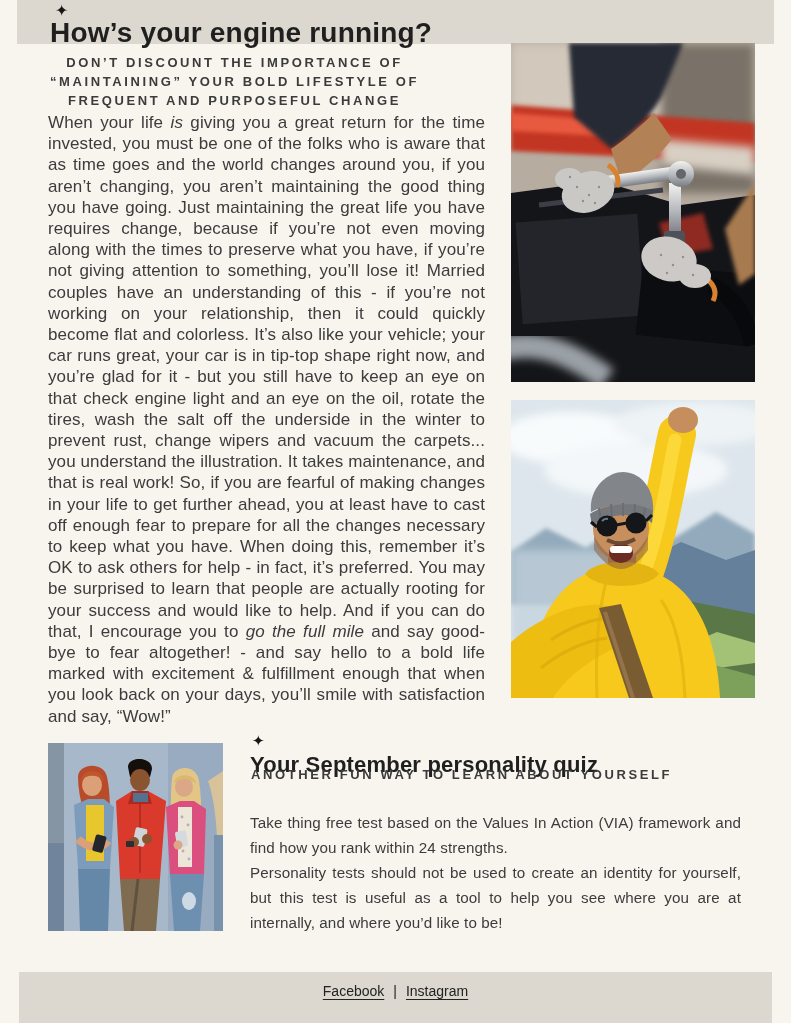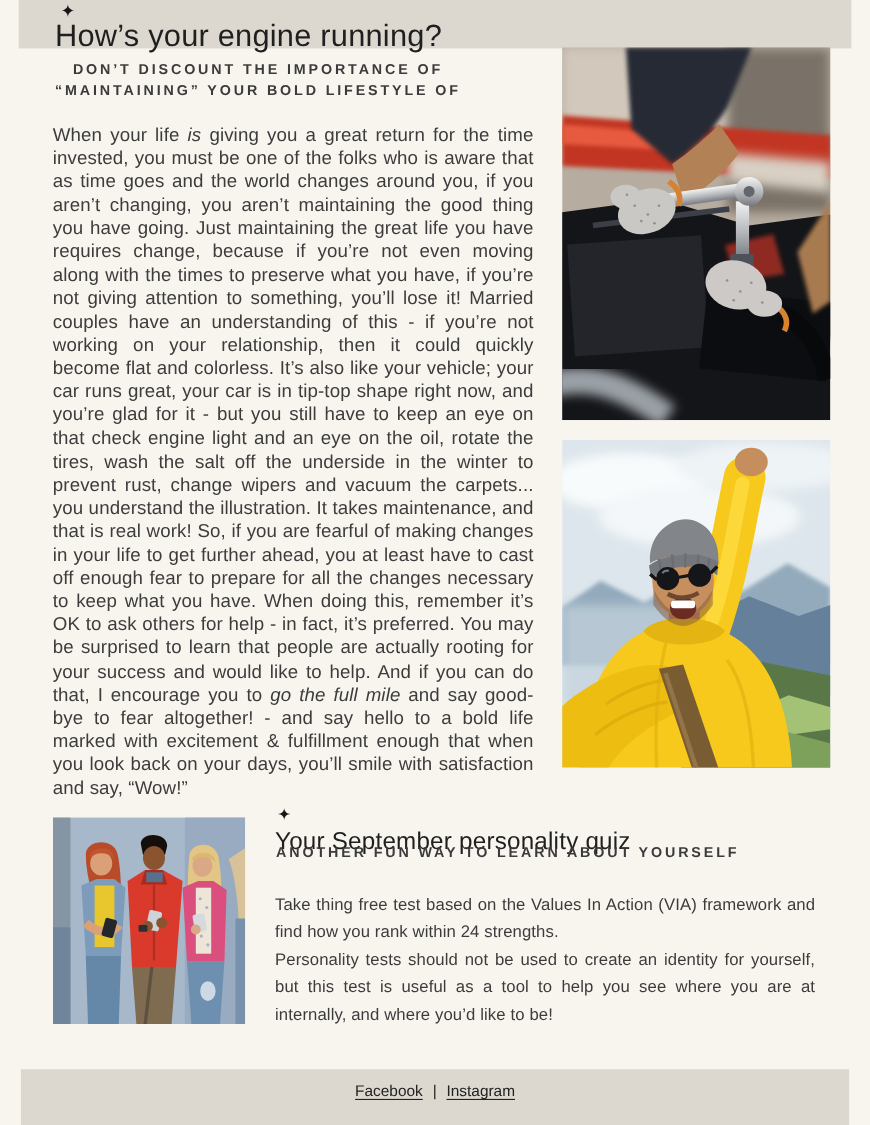--- a/index.html
+++ b/index.html
@@ -22,21 +22,21 @@
     background:var(--band);
   }
   .sparkle{
     position:absolute;
     font-size:16px;color:#151515;line-height:1;
   }
   .sparkle.s1{left:55px;top:3px;}
   .sparkle.s2{left:252px;top:733px;font-size:15px;}
   .title{
     position:absolute;
-    font-size:28px;font-weight:400;color:var(--heading);
+    font-size:28px;font-weight:700;color:var(--heading);
     letter-spacing:.2px;line-height:1.05;white-space:nowrap;
   }
   .title.t1{left:50px;top:18px;}
   .title.t2{left:250px;top:753px;font-size:22px;}
   .subtitle{
     position:absolute;
     font-size:13px;font-weight:600;color:#3b3b3b;
     letter-spacing:2.6px;line-height:19px;text-align:center;
   }
   .subtitle.st1{left:50px;top:53px;}
@@ -89,20 +89,21 @@
 <body>
 
 <div class="band-top"></div>
 
 <span class="sparkle s1">✦</span>
 <h1 class="title t1">How’s your engine running?</h1>
 
 <div class="subtitle st1">
   <span>DON’T DISCOUNT THE IMPORTANCE OF</span>
   <span>“MAINTAINING” YOUR BOLD LIFESTYLE OF</span>
+  <span>FREQUENT AND PURPOSEFUL CHANGE</span>
 </div>
 
 <p class="body-copy body1"><span>When your life </span><em>is</em><span> giving you a great return for the time invested, you must be one of the folks who is aware that as time goes and the world changes around you, if you aren’t changing, you aren’t maintaining the good thing you have going. Just maintaining the great life you have requires change, because if you’re not even moving along with the times to preserve what you have, if you’re not giving attention to something, you’ll lose it! Married couples have an understanding of this - if you’re not working on your relationship, then it could quickly become flat and colorless. It’s also like your vehicle; your car runs great, your car is in tip-top shape right now, and you’re glad for it - but you still have to keep an eye on that check engine light and an eye on the oil, rotate the tires, wash the salt off the underside in the winter to prevent rust, change wipers and vacuum the carpets... you understand the illustration. It takes maintenance, and that is real work! So, if you are fearful of making changes in your life to get further ahead, you at least have to cast off enough fear to prepare for all the changes necessary to keep what you have. When doing this, remember it’s OK to ask others for help - in fact, it’s preferred. You may be surprised to learn that people are actually rooting for your success and would like to help. And if you can do that, I encourage you to </span><em>go the full mile</em><span> and say good-bye to fear altogether! -  and say hello to a bold life marked with excitement &amp; fulfillment enough that when you look back on your days, you’ll smile with satisfaction and say, “Wow!”</span></p>
 
 <figure class="photo photo-mechanic" aria-label="Mechanic in gray gloves tightening an engine bolt with a chrome socket wrench">
   <svg viewBox="0 0 244 339" xmlns="http://www.w3.org/2000/svg">
     <defs>
       <filter id="mb4" x="-30%" y="-30%" width="160%" height="160%">
           <feGaussianBlur stdDeviation="5"></feGaussianBlur>
         </filter>

